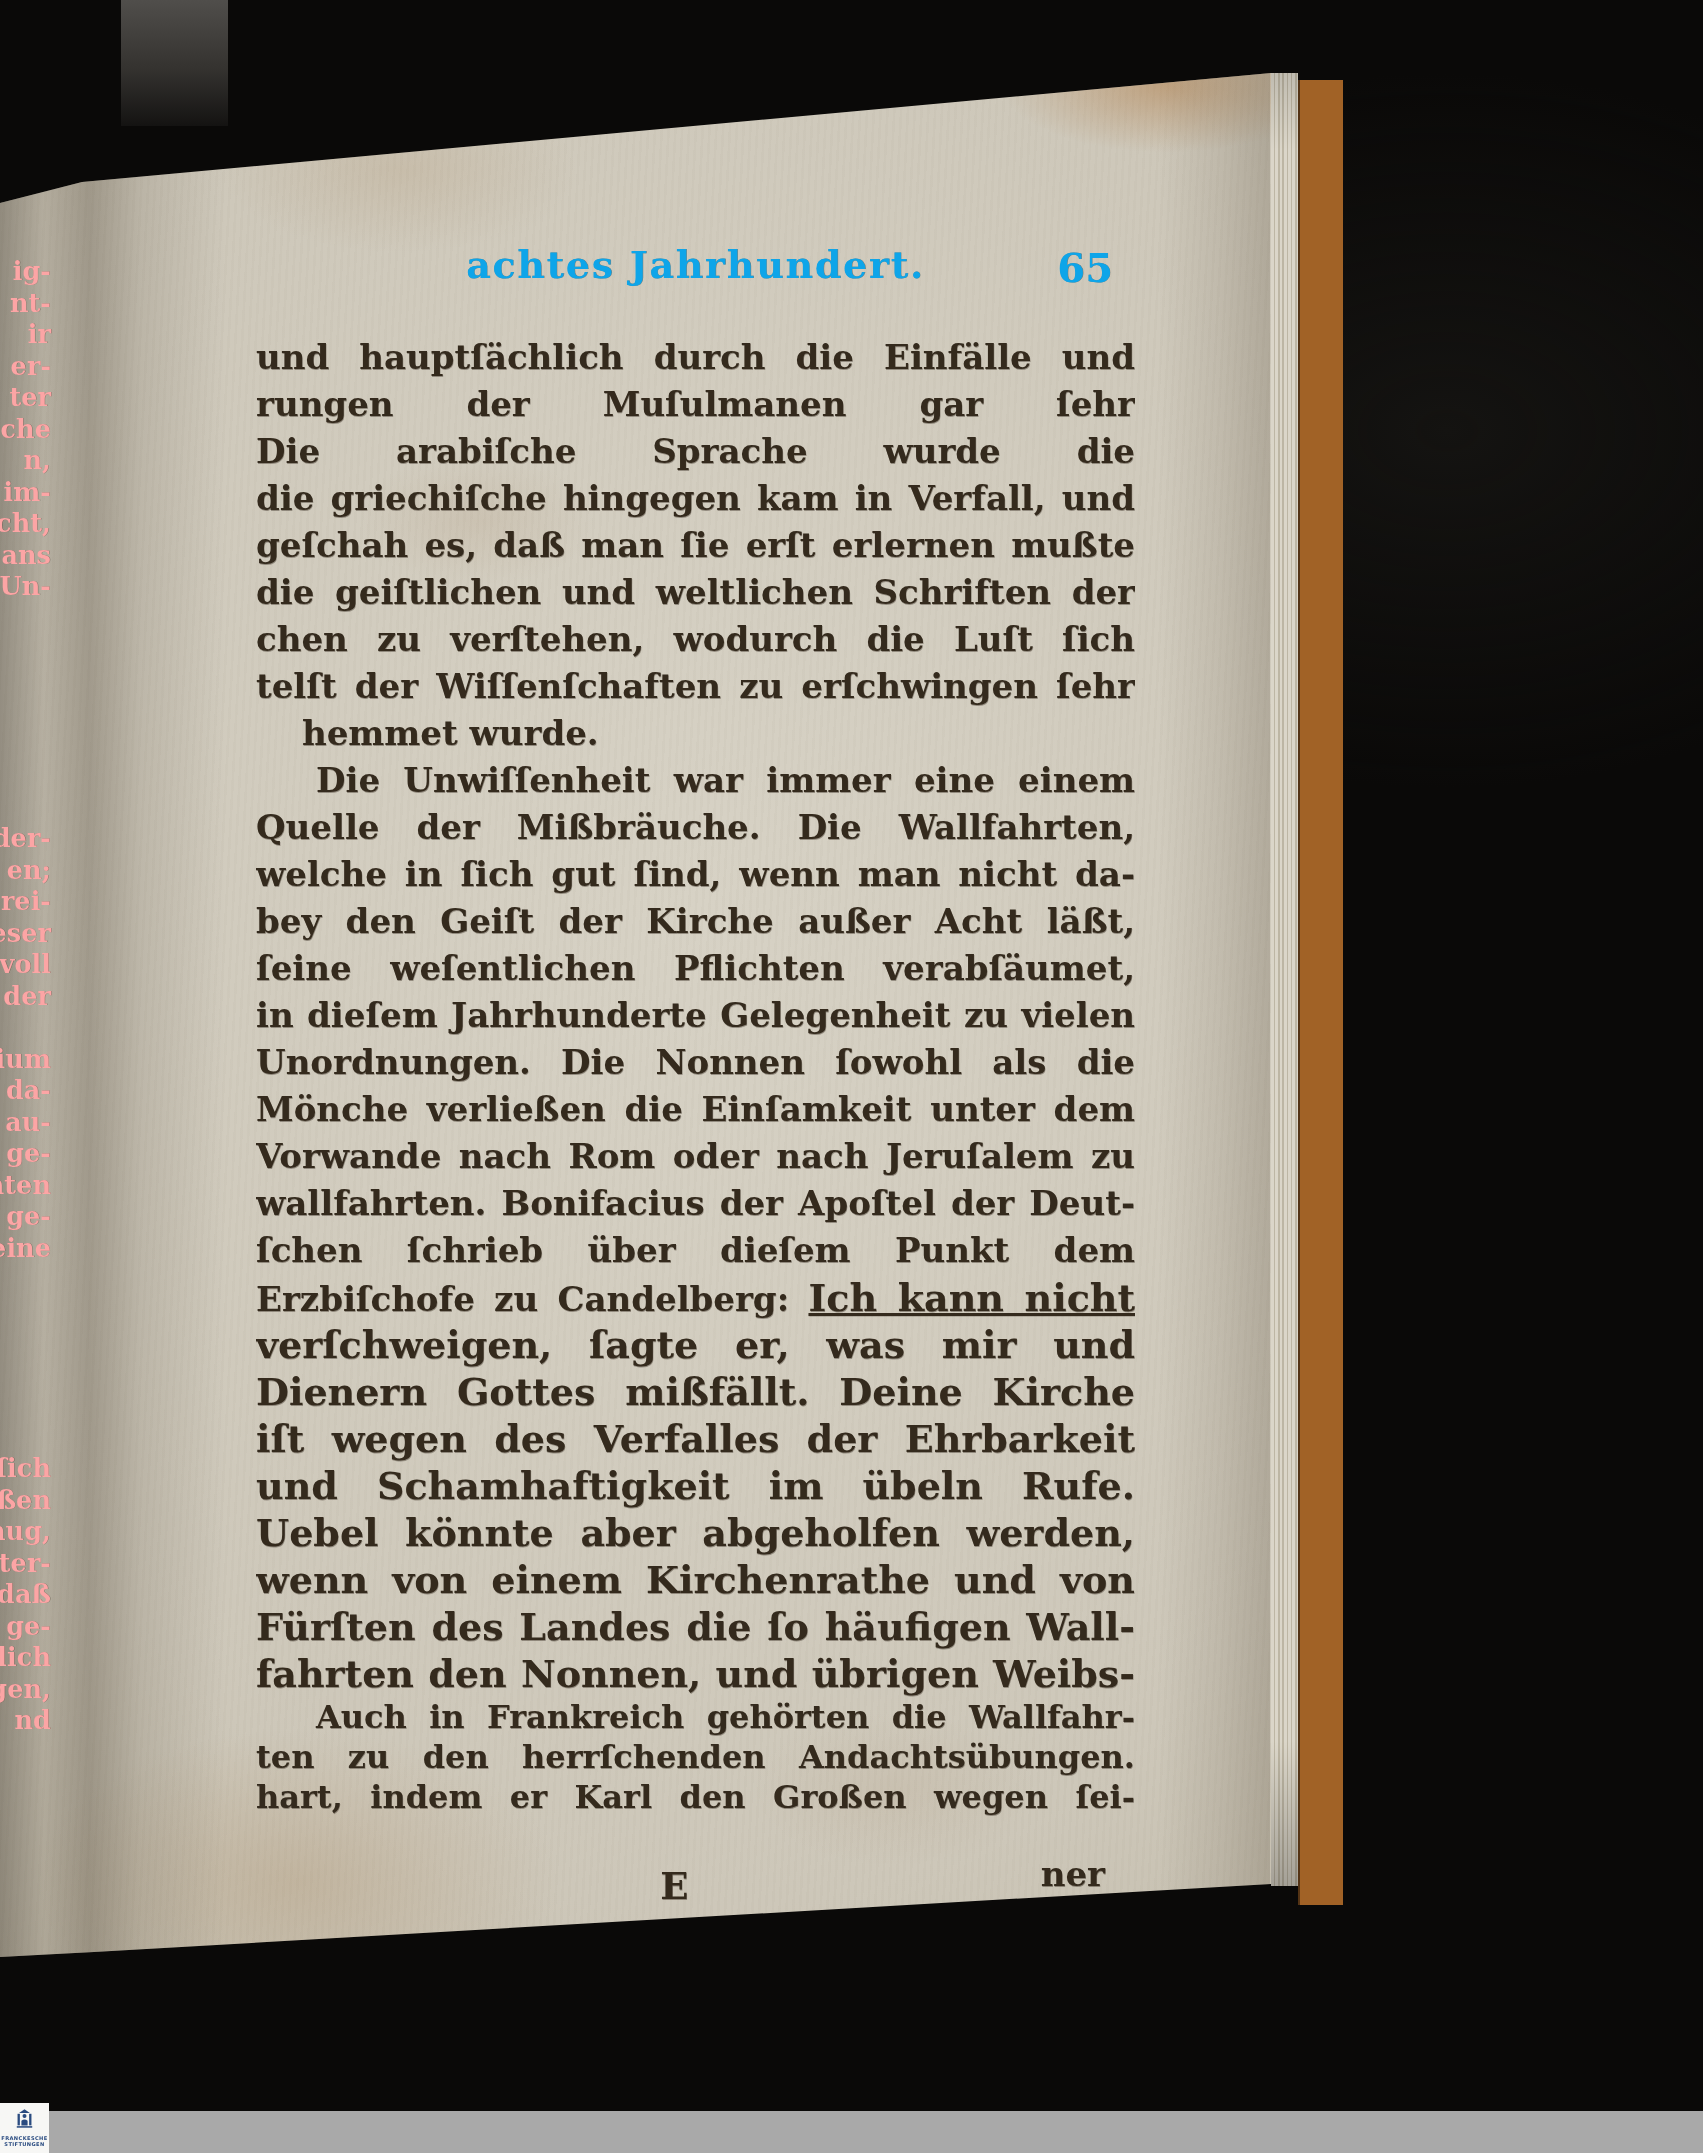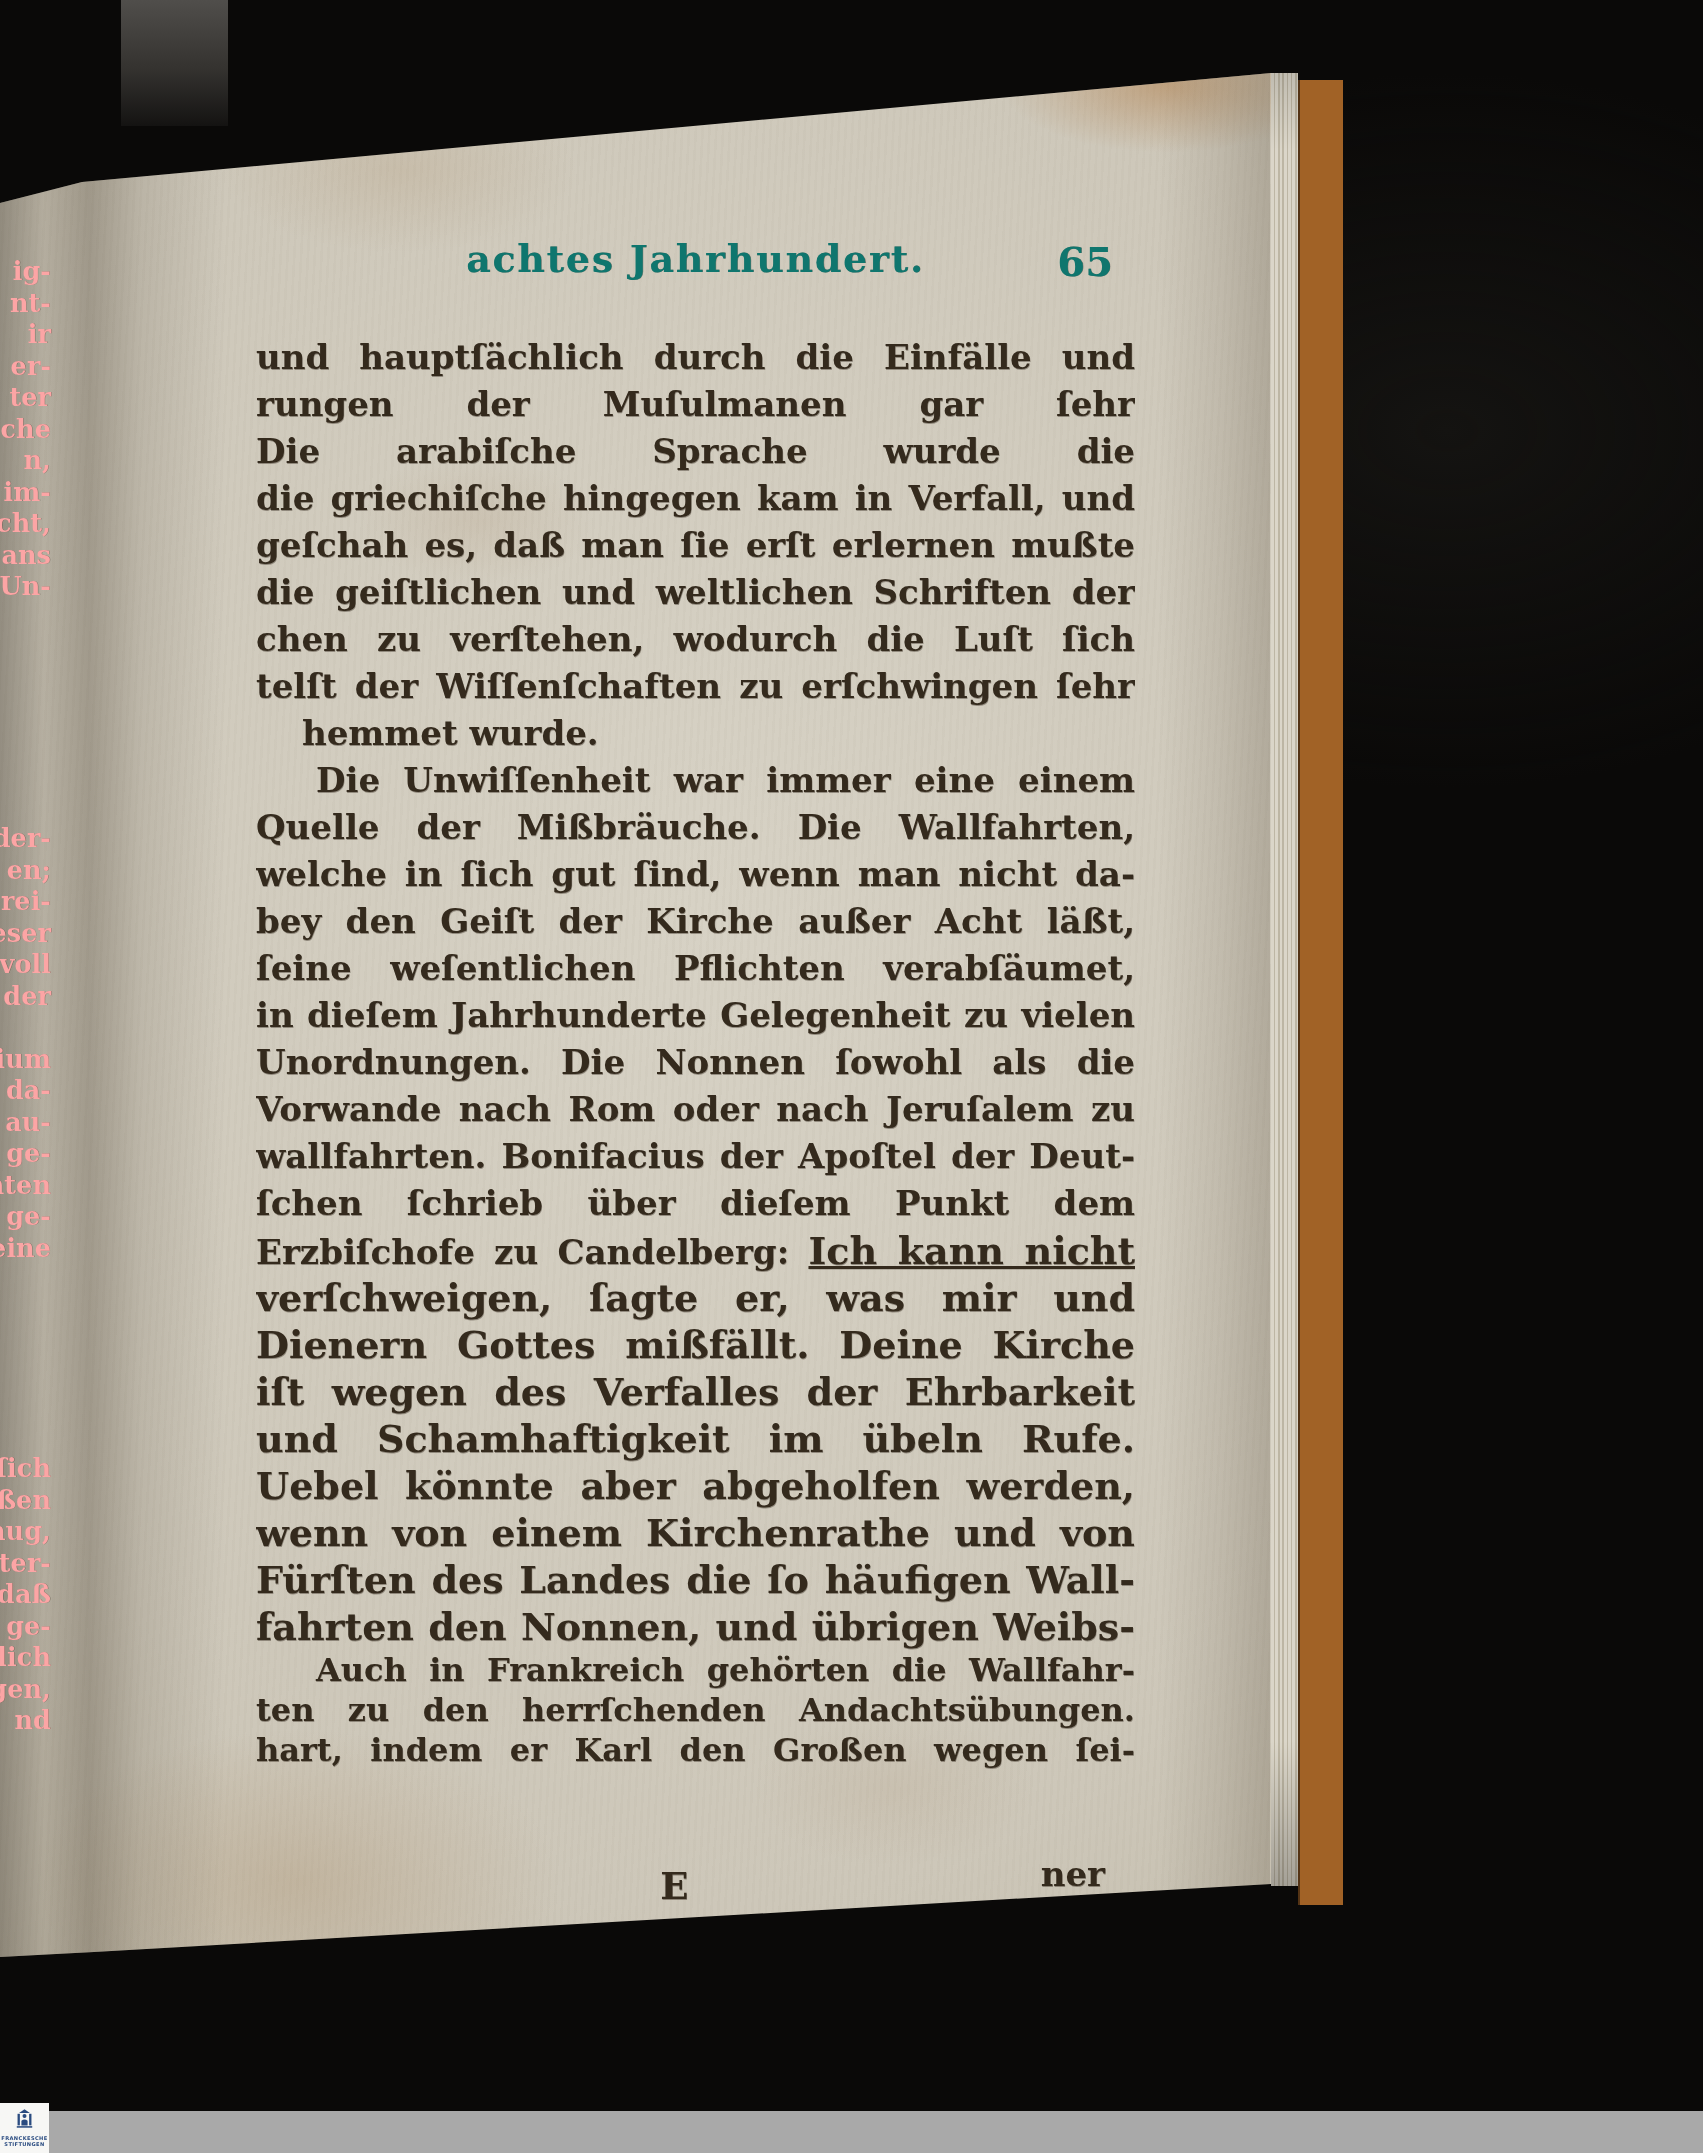--- a/index.html
+++ b/index.html
@@ -56,21 +56,21 @@
     background-repeat:repeat,repeat,repeat,repeat,repeat,no-repeat;
     background-color:#a16226;
   }
   
   .binding-top{
     position:absolute;left:121px;top:0;width:107px;height:126px;
     background:linear-gradient(180deg,#504e4b,#34322f 55%,#141312);
   }
 
   
-  .header-row{position:absolute;left:256px;top:236px;width:879px;height:51px;color:#0f766e;}
+  .header-row{position:absolute;left:256px;top:242px;width:879px;height:51px;color:#0ea5e9;}
   .chapter-title{
     text-align:center;font-size:38px;font-weight:bold;letter-spacing:1.7px;
     text-shadow:0.4px 0.4px 0.4px rgba(40,30,20,.45);
   }
   .page-num{
     position:absolute;right:22px;top:1.7px;font-size:40px;font-weight:bold;
     text-shadow:0.4px 0.4px 0.4px rgba(40,30,20,.45);
   }
 
   
@@ -139,20 +139,21 @@
     <div class="line">chen zu verſtehen, wodurch die Luſt ſich vermit-</div>
     <div class="line">telſt der Wiſſenſchaften zu erſchwingen ſehr ge-</div>
     <div class="line last">hemmet wurde.</div>
     <div class="line indent">Die Unwiſſenheit war immer eine einem</div>
     <div class="line">Quelle der Mißbräuche. Die Wallfahrten,</div>
     <div class="line">welche in ſich gut ſind, wenn man nicht da-</div>
     <div class="line">bey den Geiſt der Kirche außer Acht läßt, oder</div>
     <div class="line">ſeine weſentlichen Pflichten verabſäumet, gaben</div>
     <div class="line">in dieſem Jahrhunderte Gelegenheit zu vielen</div>
     <div class="line">Unordnungen. Die Nonnen ſowohl als die</div>
+    <div class="line">Mönche verließen die Einſamkeit unter dem</div>
     <div class="line">Vorwande nach Rom oder nach Jeruſalem zu</div>
     <div class="line">wallfahrten. Bonifacius der Apoſtel der Deut-</div>
     <div class="line">ſchen ſchrieb über dieſem Punkt dem Cutbertus</div>
     <div class="line"><span>Erzbiſchofe zu Candelberg: </span><span class="lg">Ich kann nicht</span></div>
     <div class="line large">verſchweigen, ſagte er, was mir und allen</div>
     <div class="line large">Dienern Gottes mißfällt. Deine Kirche</div>
     <div class="line large">iſt wegen des Verfalles der Ehrbarkeit</div>
     <div class="line large">und Schamhaftigkeit im übeln Rufe. Dem</div>
     <div class="line large">Uebel könnte aber abgeholfen werden,</div>
     <div class="line large">wenn von einem Kirchenrathe und von den</div>

